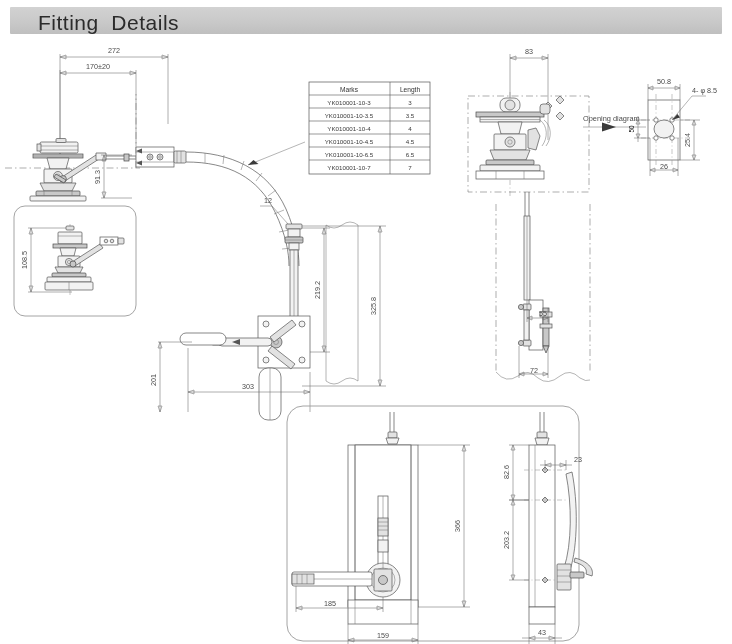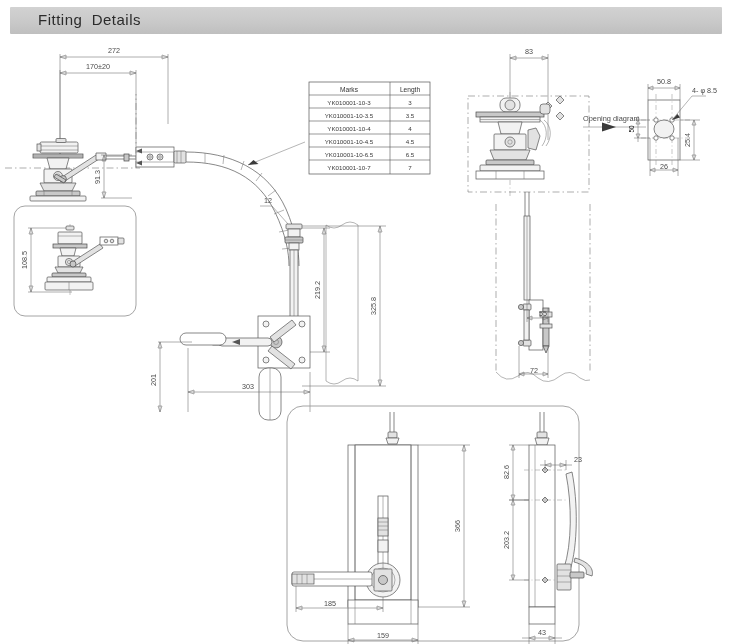--- a/index.html
+++ b/index.html
@@ -18,21 +18,21 @@
   #header-bar {
     position: absolute;
     left: 10px; top: 7px;
     width: 712px; height: 27px;
     background: linear-gradient(to bottom, #d2d2d2 0%, #c9c9c9 55%, #bfbfbf 100%);
     border-radius: 1px;
   }
   #header-title {
     position: absolute;
     left: 28px; top: 4px;
-    font-size: 15px;
+    font-size: 21px;
     letter-spacing: 0.5px;
     color: #2b2b2b;
     white-space: pre;
     text-align: right;
   }
 
   
   #drawing {
     position: absolute;
     left: 0; top: 34px;

